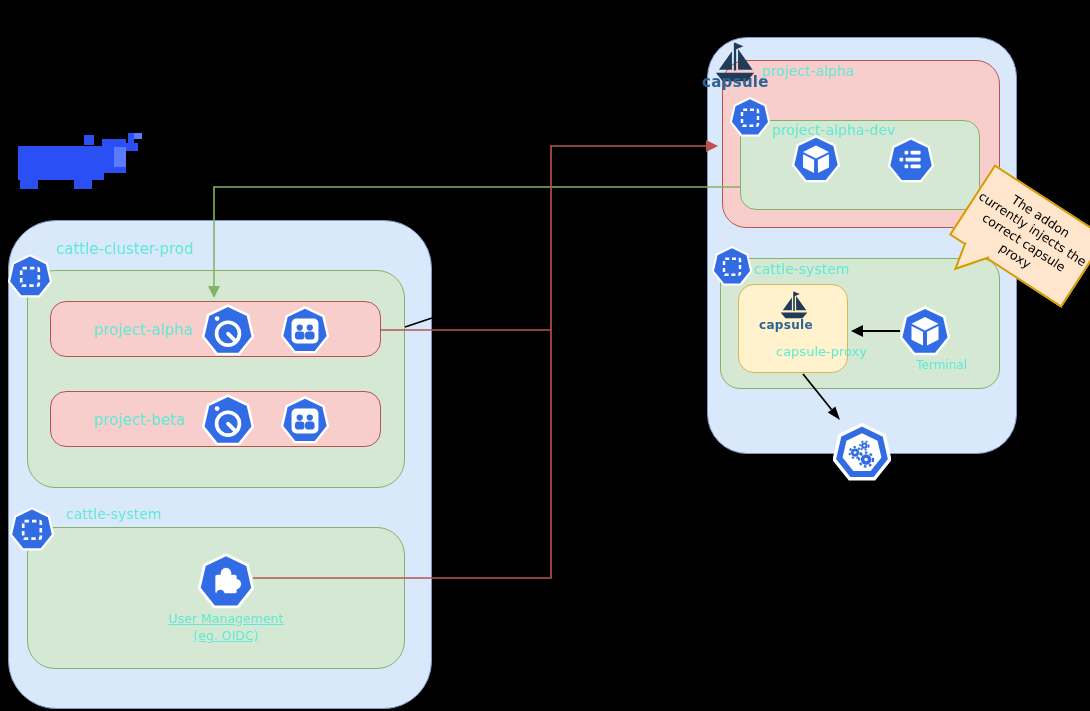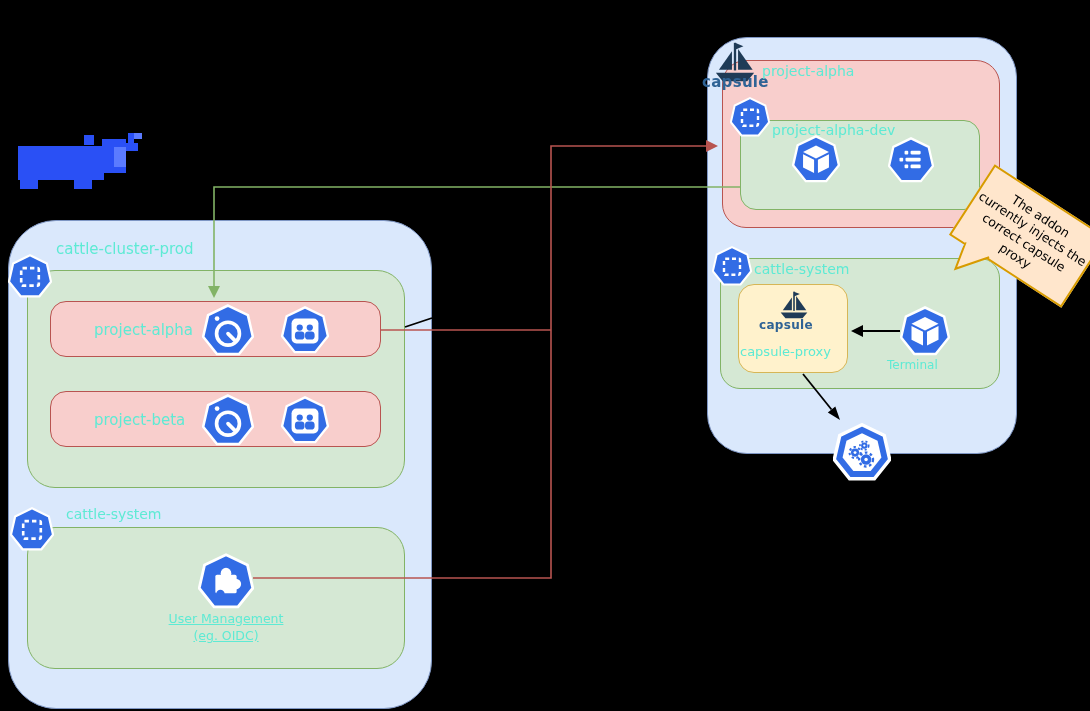--- a/index.html
+++ b/index.html
@@ -142,23 +142,23 @@
   <div class="lbl" style="left:772px;top:102px;font-size:14px;margin-top:20px;">project-alpha-dev</div>
 
   <div class="box greenbox" style="left:720px;top:258px;width:280px;height:131px;border-radius:20px;"></div>
   <div class="lbl" style="left:754px;top:261px;font-size:14px;">cattle-system</div>
 
   <div class="box yellowbox" style="left:738px;top:284px;width:110px;height:89px;border-radius:16px;z-index:7;"></div>
   <svg class="ic" style="left:778px;top:291px" width="32" height="28">
       <use href="#sym-boat"></use>
     </svg>
   <div class="wordmark" style="left:759px;top:318px;width:68px;font-size:12px;">capsule</div>
-  <div class="lbl" style="left:740px;top:344px;width:84px;text-align:right;font-size:13px;">capsule-proxy</div>
-
-  <div class="lbl" style="left:887px;top:358px;width:80px;text-align:left;font-size:12px;">Terminal</div>
+  <div class="lbl" style="left:776px;top:344px;width:84px;text-align:right;font-size:13px;">capsule-proxy</div>
+
+  <div class="lbl" style="left:887px;top:358px;width:80px;text-align:right;font-size:12px;">Terminal</div>
 
   <svg id="overlay" width="1090" height="711">
     <g>
       <path class="line-green" d="M740 187 H214 V287"></path>
       <polygon class="head-green" points="214,298 208,286 220,286"></polygon>
     </g>
     <g>
       <path class="line-red" d="M253 578 H551 V146 H707"></path>
       <path class="line-red" d="M381 330 H551"></path>
       <polygon class="head-red" points="718,146 706,140 706,152"></polygon>

